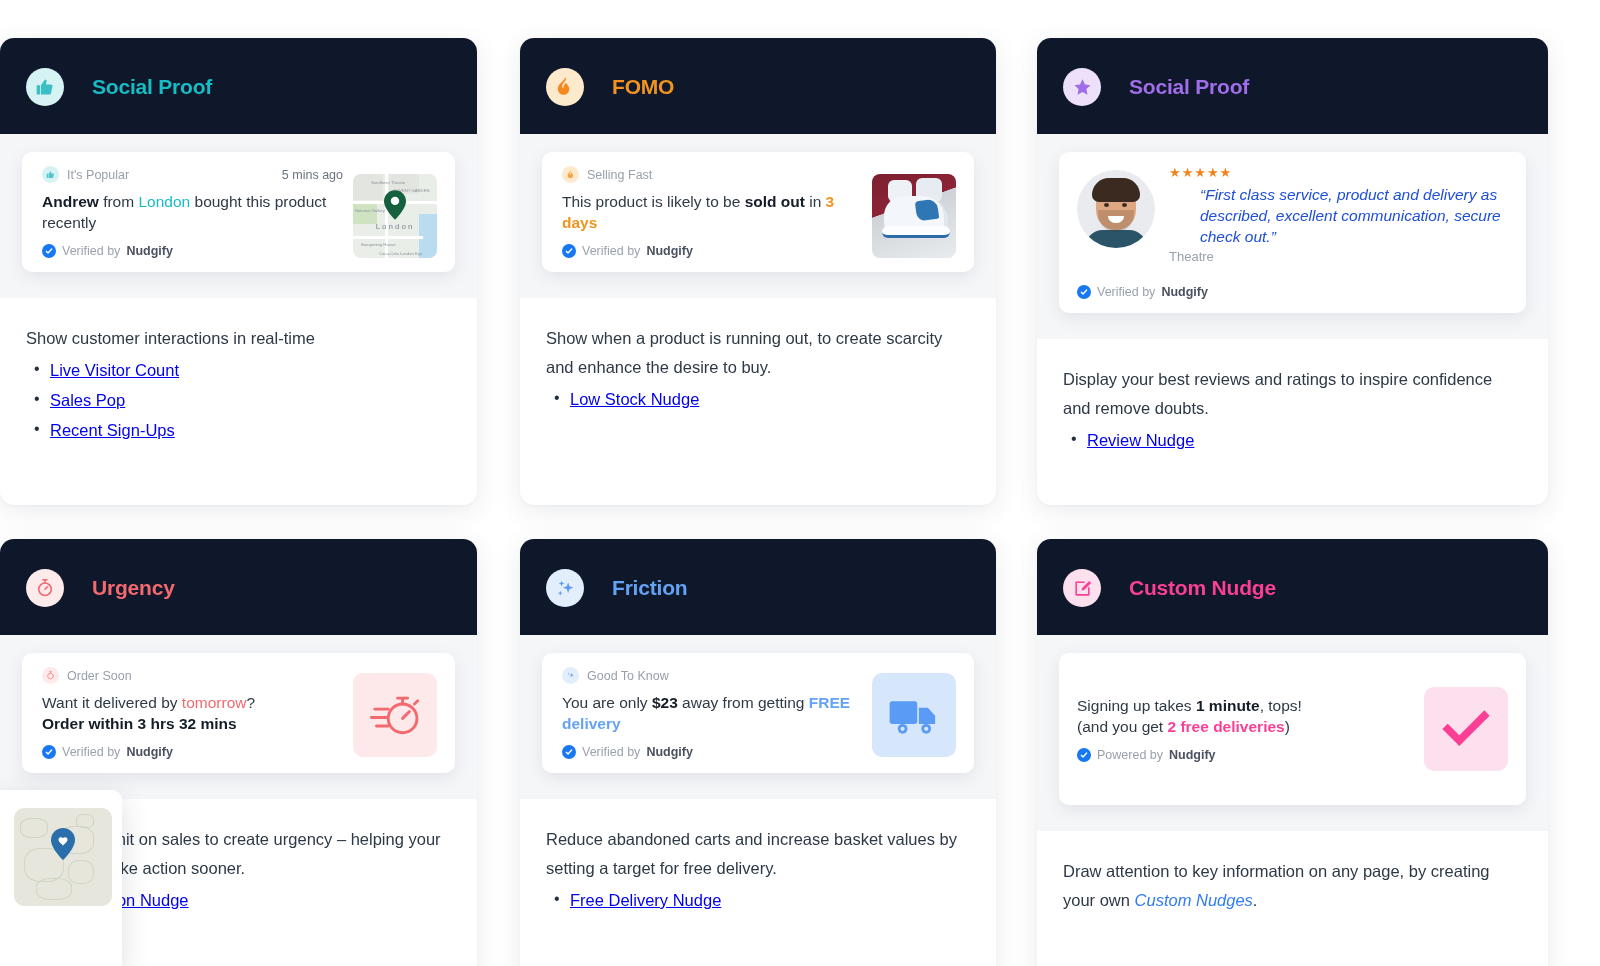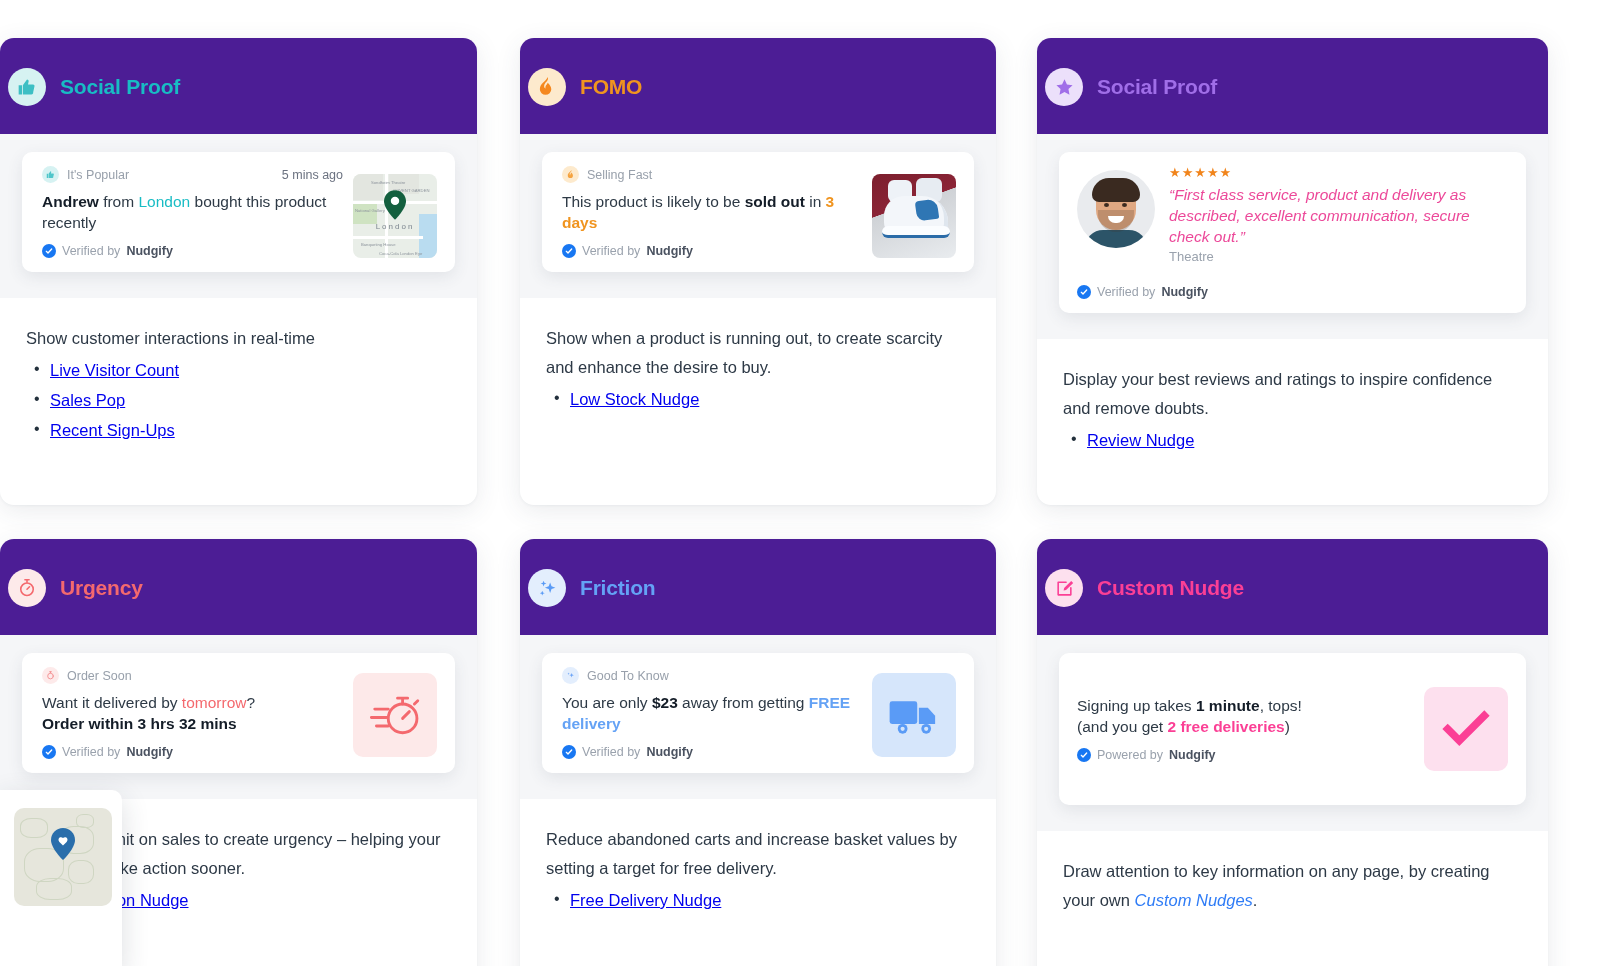--- a/index.html
+++ b/index.html
@@ -29,23 +29,23 @@
     position: relative;
   }
   .card.c1 { grid-column: 1; }
   .card.c2 { grid-column: 3; }
   .card.c3 { grid-column: 5; }
   .card.r1 { grid-row: 1; margin-top: 38px; }
   .card.r2 { grid-row: 3; }
 
   
   .card-head {
-    display: flex; align-items: center; gap: 14px;
-    padding: 30px 26px 28px 8px;
-    background: #4c1d95;
+    display: flex; align-items: center; gap: 28px;
+    padding: 30px 26px 28px 26px;
+    background: #0f172a;
   }
   .head-icon {
     width: 38px; height: 38px; border-radius: 50%;
     display: flex; align-items: center; justify-content: center;
     flex: 0 0 38px;
   }
   .head-icon svg { display: block; }
   .head-title {
     font-size: 21px; font-weight: bold; letter-spacing: -0.2px;
   }
@@ -180,21 +180,21 @@
   }
   .avatar .shirt {
     position: absolute; left: 8px; top: 60px; width: 62px; height: 24px;
     background: #2c5468; border-radius: 18px 18px 0 0;
   }
 
   
   .review-row { display: flex; gap: 14px; align-items: flex-start; }
   .stars { color: #f1841b; font-size: 13px; letter-spacing: 1px; line-height: 1; margin-bottom: 5px; }
   .review-text {
-    font-style: italic; font-size: 15.5px; color: #ec4899; line-height: 1.36;
+    font-style: italic; font-size: 15.5px; color: #1d4ed8; line-height: 1.36; margin-left: 31px;
   }
   .review-author { font-size: 13px; color: #9aa2ad; margin-top: 2px; }
 
   
   .tile-red { background: #fde9e9; }
   .tile-blue { background: #d6e6fb; }
   .tile-pink { background: #fde0ee; }
 
   
   .card-body {

